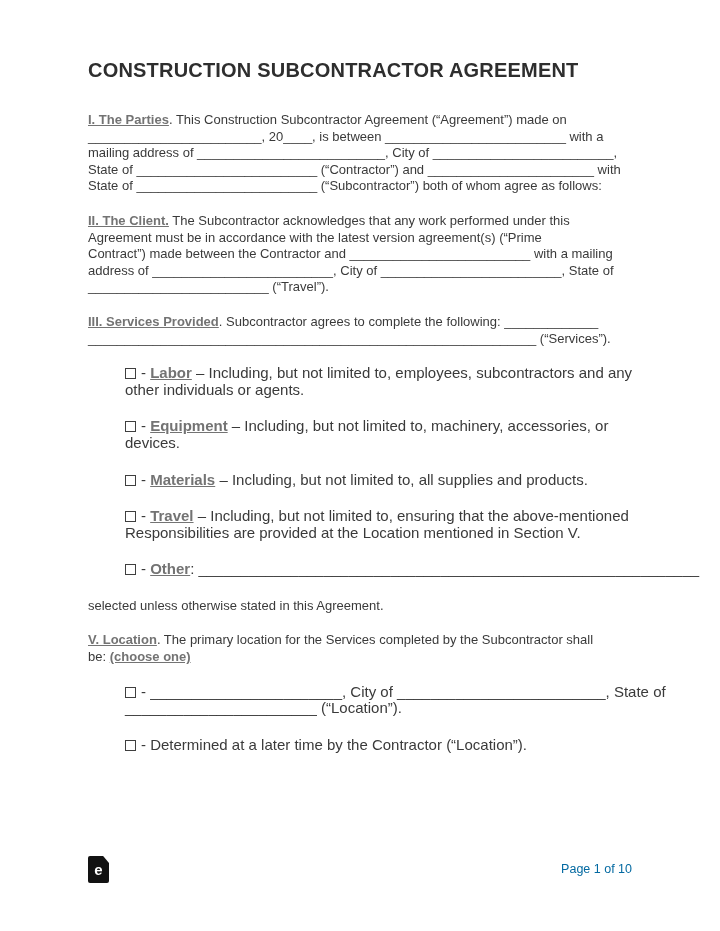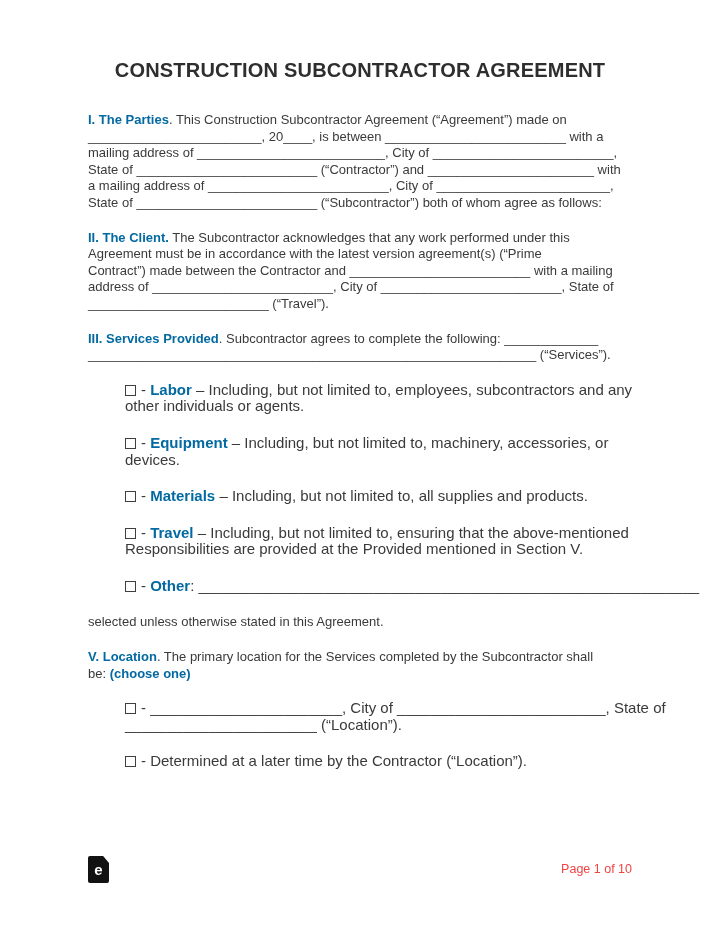--- a/index.html
+++ b/index.html
@@ -10,28 +10,28 @@
     background: #ffffff;
     font-family: "Liberation Sans", sans-serif;
     color: #3a3a3a;
     overflow: hidden;
   }
   .content { padding: 58px 88px 0 88px; }
   .title {
     font-size: 20px;
     line-height: 24px;
     font-weight: bold;
-    text-align: center;
+    text-align: left;
     color: #2e2e2e;
     letter-spacing: 0.2px;
     margin: 0 0 30px 0;
   }
   .para { margin: 0 0 18px 0; font-size: 13px; line-height: 16.6px; }
   .line { white-space: pre; }
-  .para strong, .check-item strong { color: #0369a1; }
+  .para strong, .check-item strong { color: #737373; text-decoration: underline; }
   .check-list { margin-left: 37px; }
   .check-item { margin-bottom: 20px; font-size: 15px; line-height: 16.6px; }
   .check-list:last-of-type .check-item:last-child { margin-bottom: 8px; }
   .cb {
     display: inline-block;
     width: 9px;
     height: 9px;
     border: 1.2px solid #3f3f3f;
     background: #ffffff;
     margin-right: 5px;
@@ -52,36 +52,35 @@
     background: #121212;
     border-radius: 2px;
     clip-path: polygon(0 0, 72% 0, 100% 26%, 100% 100%, 0 100%);
     color: #ffffff;
     font-weight: bold;
     font-size: 15px;
     display: flex;
     align-items: center;
     justify-content: center;
   }
-  .page-num { font-size: 12.5px; color: #ef4444; margin-top: 6px; }
+  .page-num { font-size: 12.5px; color: #0369a1; margin-top: 6px; }
 </style>
 </head>
 <body>
 
 <div class="page">
   <div class="content">
 
     <h1 class="title">CONSTRUCTION SUBCONTRACTOR AGREEMENT</h1>
 
     <div class="para">
       <div class="line"><strong>I. The Parties</strong><span>. This Construction Subcontractor Agreement (“Agreement”) made on</span></div>
       <div class="line">________________________, 20____, is between _________________________ with a</div>
       <div class="line">mailing address of __________________________, City of _________________________,</div>
       <div class="line">State of _________________________ (“Contractor”) and _______________________ with</div>
-      <div class="line">a mailing address of _________________________, City of ________________________,</div>
       <div class="line">State of _________________________ (“Subcontractor”) both of whom agree as follows:</div>
     </div>
 
     <div class="para">
       <div class="line"><strong>II. The Client.</strong><span> The Subcontractor acknowledges that any work performed under this</span></div>
       <div class="line">Agreement must be in accordance with the latest version agreement(s) (“Prime</div>
       <div class="line">Contract”) made between the Contractor and _________________________ with a mailing</div>
       <div class="line">address of _________________________, City of _________________________, State of</div>
       <div class="line">_________________________ (“Travel”).</div>
     </div>
@@ -103,21 +102,21 @@
         <div class="line"><span class="cb"></span><span>- </span><strong>Equipment</strong><span> – Including, but not limited to, machinery, accessories, or</span></div>
         <div class="line">devices.</div>
       </div>
 
       <div class="check-item">
         <div class="line"><span class="cb"></span><span>- </span><strong>Materials</strong><span> – Including, but not limited to, all supplies and products.</span></div>
       </div>
 
       <div class="check-item">
         <div class="line"><span class="cb"></span><span>- </span><strong>Travel</strong><span> – Including, but not limited to, ensuring that the above-mentioned</span></div>
-        <div class="line">Responsibilities are provided at the Provided mentioned in Section V.</div>
+        <div class="line">Responsibilities are provided at the Location mentioned in Section V.</div>
       </div>
 
       <div class="check-item">
         <div class="line"><span class="cb"></span><span>- </span><strong>Other</strong><span>: ____________________________________________________________</span></div>
       </div>
 
     </div>
 
     <div class="para">
       <div class="line">selected unless otherwise stated in this Agreement.</div>

